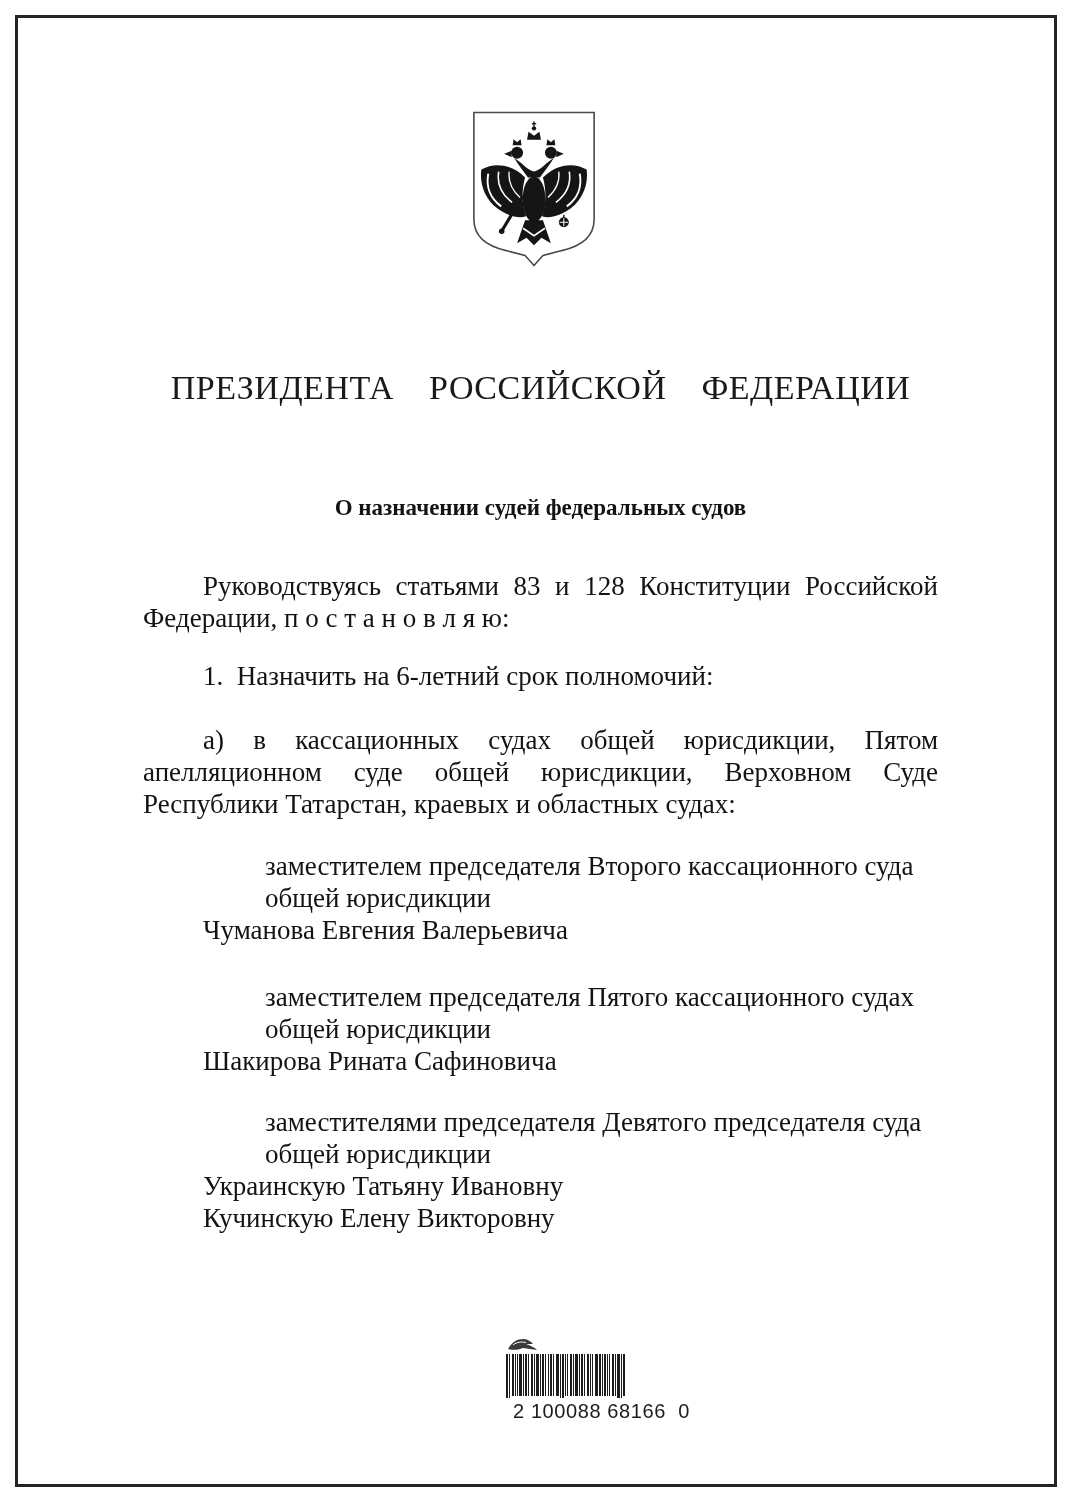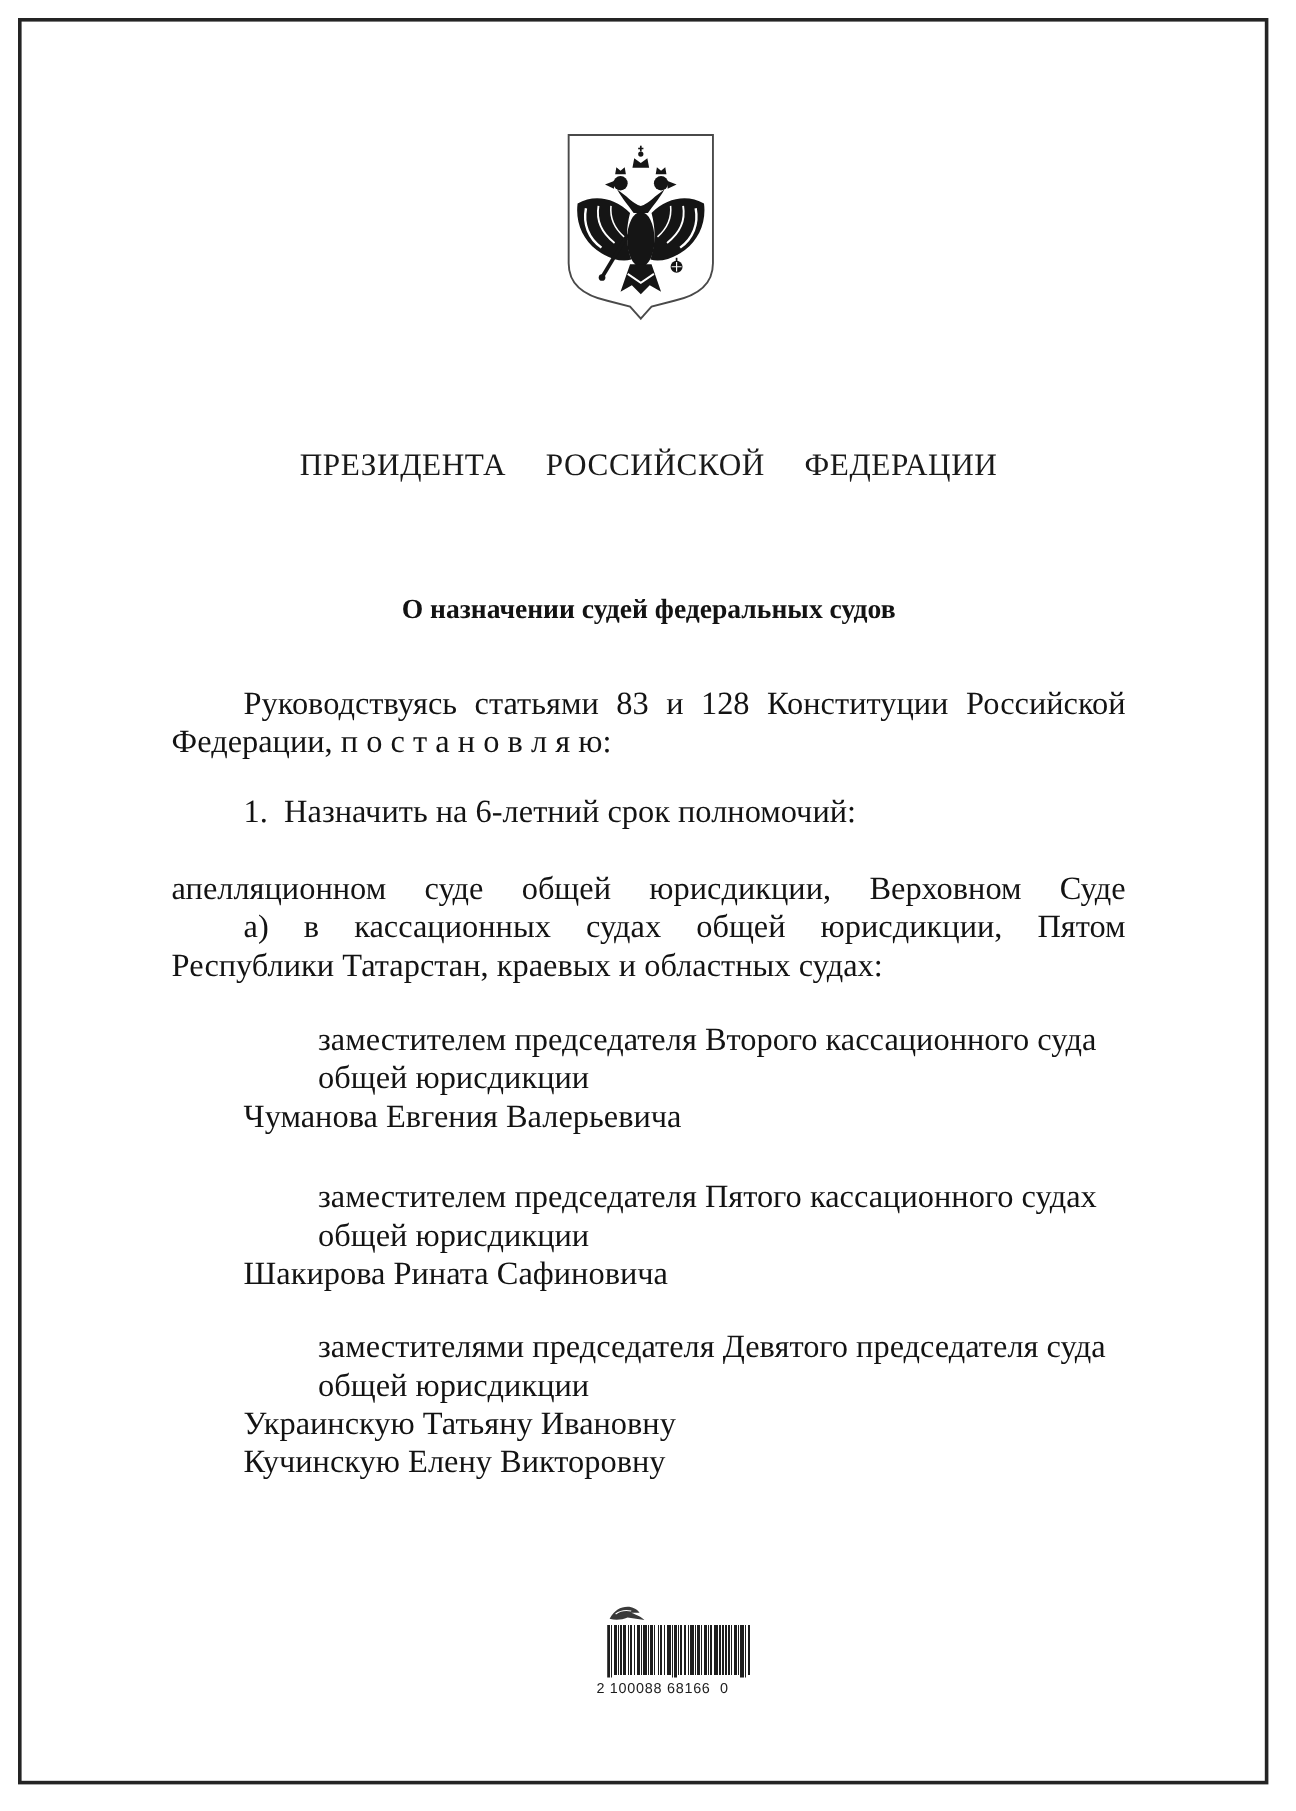--- a/index.html
+++ b/index.html
@@ -23,21 +23,21 @@
 
   .ukaz {
     position:absolute; top:286px; left:0; width:795px;
     text-align:center;
     font-size:50px; line-height:52px; font-weight:bold;
     letter-spacing:1px; color:#181818;
   }
   .issuer {
     position:absolute; top:352px; left:0; width:795px;
     text-align:center;
-    font-size:26px; line-height:36px;
+    font-size:34px; line-height:36px;
     letter-spacing:0.5px; word-spacing:26px; color:#1a1a1a;
   }
   .subject {
     position:absolute; top:474px; left:0; width:795px;
     text-align:center;
     font-size:23px; line-height:32px; font-weight:bold; color:#131313;
   }
 
   .block { position:absolute; left:0; width:795px; }
   .b-preamble { top:552px; }
@@ -56,22 +56,22 @@
   .hang { padding-left:122px; }
 
   .barcode {
     position:absolute; left:354px; top:1318px; width:150px;
   }
   .bc-eagle  { display:block; margin-left:10px; height:16px; }
   .bc-bars   { display:block; margin-left:9px; margin-top:2px; }
   .bc-digits {
     margin-top:2px;
     font-family:"Liberation Sans", sans-serif;
-    font-size:12px; letter-spacing:0.6px;
-    color:#1c1c1c; white-space:nowrap;
+    font-size:20px; letter-spacing:0.6px;
+    color:#1c1c1c; white-space:nowrap;margin-left:16px;
   }
 </style>
 </head>
 <body>
 
 <div class="frame">
   <div class="doc">
 
     <div class="emblem">
       <svg viewBox="0 0 132 160" width="132" height="159" xmlns="http://www.w3.org/2000/svg">
@@ -116,22 +116,22 @@
     <div class="block b-preamble">
       <div class="line jus ind">Руководствуясь статьями 83 и 128 Конституции Российской</div>
       <div class="line">Федерации, п о с т а н о в л я ю:</div>
     </div>
 
     <div class="block b-item1">
       <div class="line ind">1.&nbsp; Назначить на 6-летний срок полномочий:</div>
     </div>
 
     <div class="block b-item1a">
+      <div class="line jus ind">а) в кассационных судах общей юрисдикции, Пятом</div>
       <div class="line jus">апелляционном суде общей юрисдикции, Верховном Суде</div>
-      <div class="line jus ind">а) в кассационных судах общей юрисдикции, Пятом</div>
       <div class="line">Республики Татарстан, краевых и областных судах:</div>
     </div>
 
     <div class="block b-app1">
       <div class="line hang">заместителем председателя Второго кассационного суда</div>
       <div class="line hang">общей юрисдикции</div>
       <div class="line ind">Чуманова Евгения Валерьевича</div>
     </div>
 
     <div class="block b-app2">

